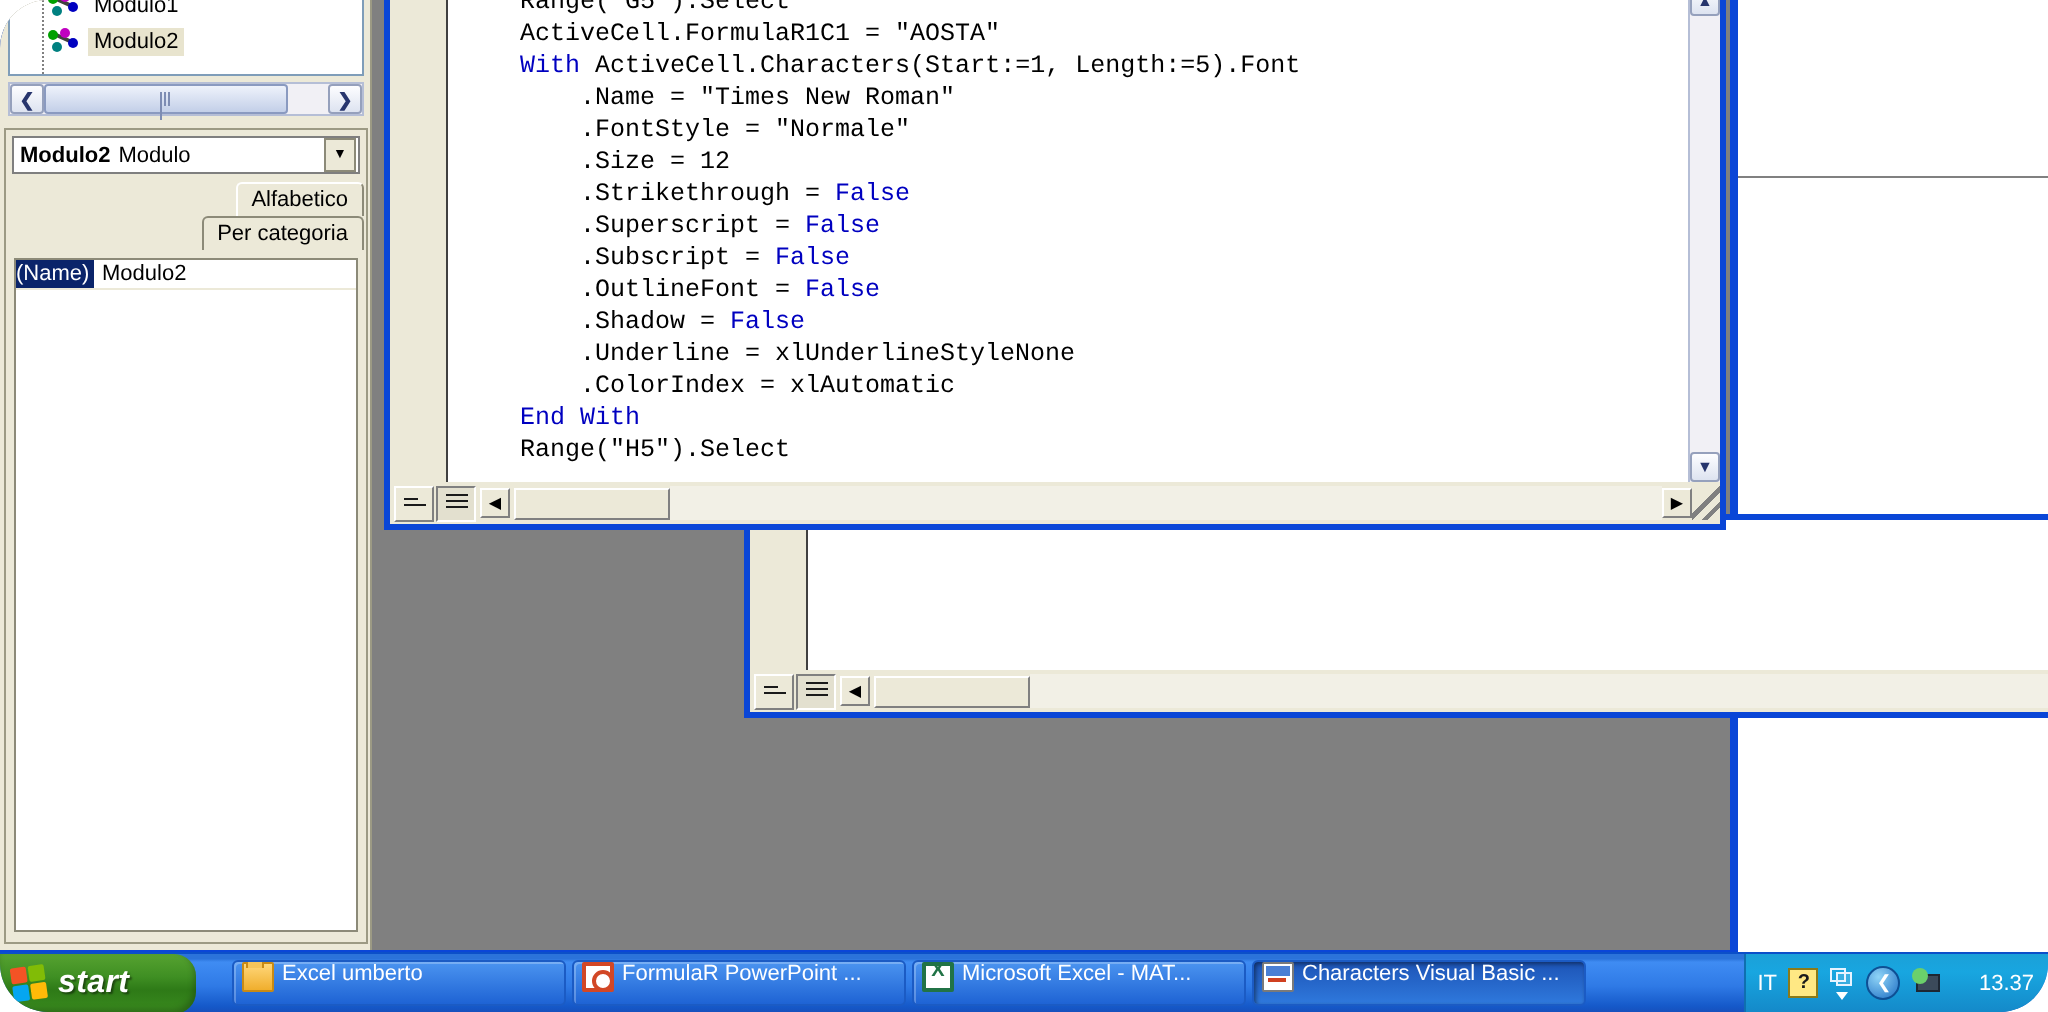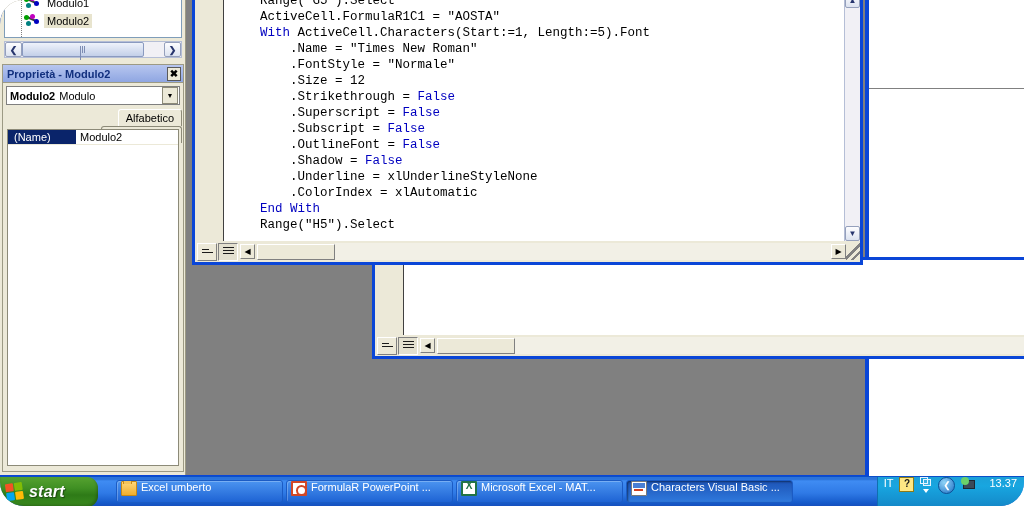--- a/index.html
+++ b/index.html
@@ -218,24 +218,24 @@
     border: 1px solid #8c8a78;
     overflow: hidden;
   }
   .prop-row {
     display: flex;
     height: 15px;
     font-size: 11px;
     border-bottom: 1px solid #ece9d8;
   }
   .prop-name {
-    width: 68px;
+    width: 39px;
     background: #0a246a;
     color: #ffffff;
-    padding-left: 6px;
+    padding-left: 0;
     line-height: 15px;
     flex: 0 0 auto;
     white-space: nowrap;
   }
   .prop-value {
     flex: 1 1 auto;
     padding-left: 3px;
     line-height: 15px;
     color: #000;
     background: #ffffff;
@@ -459,21 +459,21 @@
   .ic-vb:after {
     content:""; position:absolute; left:2px; top:7px; width:9px; height:2px;
     background:#d04020;
   }
   .task-label { overflow: hidden; text-overflow: clip; }
 
   #tray {
     height: 30px;
     background: linear-gradient(#1ba0d8 0%, #18a6e0 30%, #1488c8 100%);
     border-left: 1px solid #0f6fb0;
-    display: flex; 
+    display: flex; align-items: center;
     padding: 0 7px 0 6px;
     gap: 6px;
     flex: 0 0 auto;
   }
   #tray-lang { font-size: 11px; color: #ffffff; }
   #tray-help {
     width: 15px; height: 15px;
     background: #ffe884;
     border: 1px solid #8c7a18;
     display: flex; align-items: center; justify-content: center;
@@ -512,21 +512,21 @@
     width: 12px; height: 9px;
     background: #3b4a5a; border: 1px solid #1d2733;
   }
   #tray-net .plug {
     position: absolute; left: 0px; top: 0px;
     width: 8px; height: 8px; border-radius: 50%;
     background: #6bd06b;
   }
   #tray-clock {
     font-size: 11px; color: #ffffff;
-    margin-left: 5px;
+    margin-left: 10px;
   }
 </style>
 </head>
 <body>
 
 <div id="screen">
 
   <div class="bg-white-pane" style="left:869px; top:0; width:155px; height:88px;"></div>
   <div class="bg-sep-line" style="left:869px; top:88px; width:155px;"></div>
   <div class="bg-white-pane" style="left:869px; top:89px; width:155px; height:386px;"></div>
@@ -573,24 +573,20 @@
                 <i></i>
                 <i></i>
               </span>
           </div>
         </div>
         <div class="xp-sb-btn">❯</div>
       </div>
     </div>
 
     <div id="properties-window">
-      <div id="prop-titlebar">
-        <span id="prop-title-text">Proprietà - Modulo2</span>
-        <span id="prop-close">✖</span>
-      </div>
 
       <div id="prop-combo">
         <span class="cval-b">Modulo2</span>
         <span class="cval-n">Modulo</span>
         <span class="cb-spacer"></span>
         <span id="prop-combo-arrow">▼</span>
       </div>
 
       <div id="prop-tabs">
         <div class="prop-tab active">Alfabetico</div>

